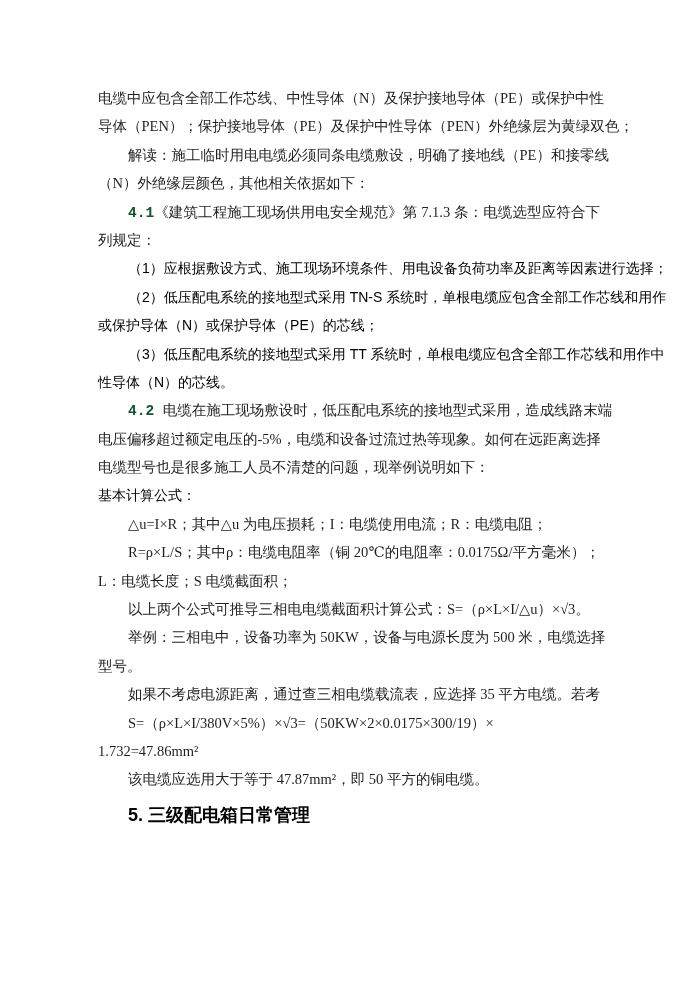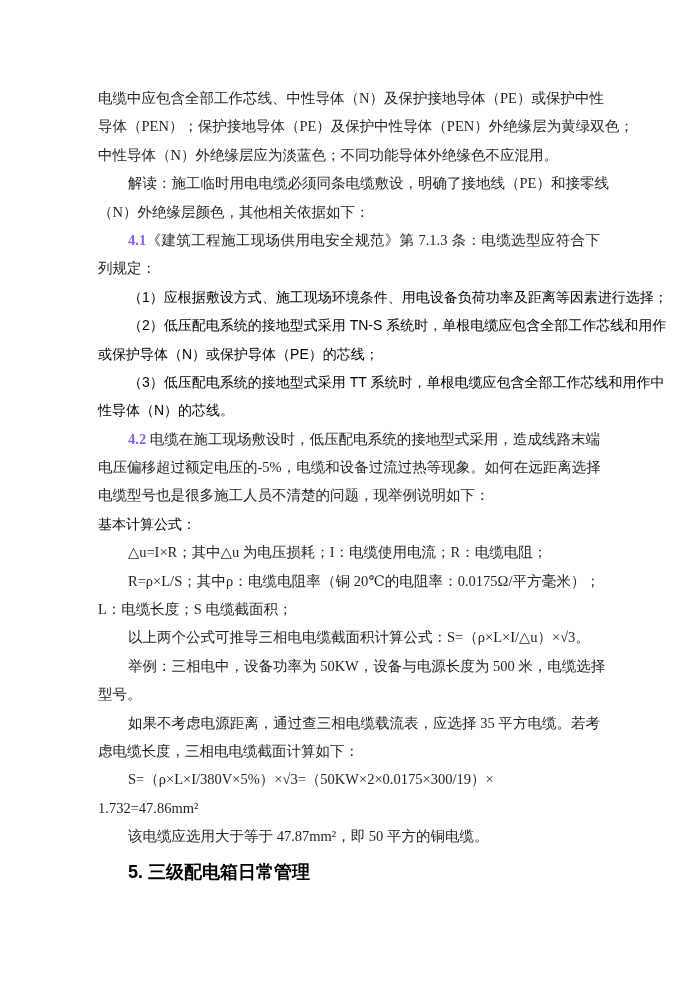--- a/index.html
+++ b/index.html
@@ -50,52 +50,50 @@
   .line.heading {
     font-family: "Liberation Sans", "DejaVu Sans", sans-serif;
     font-weight: 700;
     font-size: 18px;
     color: #000000;
     height: 34px;
     line-height: 34px;
     margin-top: 4px;
   }
   .prefix {
-    font-family: Liberation Serif, serif;
+    font-family: Liberation Mono, monospace;
     font-weight: 700;
-    color: #8b5cf6;
+    color: #14532d;
   }
 </style>
 </head>
 <body>
 
 <div class="page">
   <div class="content">
       <div class="line justify"><span class="txt">电缆中应包含全部工作芯线、中性导体（N）及保护接地导体（PE）或保护中性</span></div>
       <div class="line justify"><span class="txt">导体（PEN）；保护接地导体（PE）及保护中性导体（PEN）外绝缘层为黄绿双色；</span></div>
-      <div class="line"><span class="txt">中性导体（N）外绝缘层应为淡蓝色；不同功能导体外绝缘色不应混用。</span></div>
       <div class="line indent justify"><span class="txt">解读：施工临时用电电缆必须同条电缆敷设，明确了接地线（PE）和接零线</span></div>
       <div class="line"><span class="txt">（N）外绝缘层颜色，其他相关依据如下：</span></div>
       <div class="line indent justify"><span class="prefix">4.1</span><span class="txt">《建筑工程施工现场供用电安全规范》第 7.1.3 条：电缆选型应符合下</span></div>
       <div class="line"><span class="txt">列规定：</span></div>
       <div class="line bold indent"><span class="txt">（1）应根据敷设方式、施工现场环境条件、用电设备负荷功率及距离等因素进行选择；</span></div>
       <div class="line bold indent justify"><span class="txt">（2）低压配电系统的接地型式采用 TN-S 系统时，单根电缆应包含全部工作芯线和用作</span></div>
       <div class="line bold"><span class="txt">或保护导体（N）或保护导体（PE）的芯线；</span></div>
       <div class="line bold indent justify"><span class="txt">（3）低压配电系统的接地型式采用 TT 系统时，单根电缆应包含全部工作芯线和用作中</span></div>
       <div class="line bold"><span class="txt">性导体（N）的芯线。</span></div>
       <div class="line indent justify"><span class="prefix">4.2 </span><span class="txt">电缆在施工现场敷设时，低压配电系统的接地型式采用，造成线路末端</span></div>
       <div class="line justify"><span class="txt">电压偏移超过额定电压的-5%，电缆和设备过流过热等现象。如何在远距离选择</span></div>
       <div class="line"><span class="txt">电缆型号也是很多施工人员不清楚的问题，现举例说明如下：</span></div>
       <div class="line bold"><span class="txt">基本计算公式：</span></div>
       <div class="line indent"><span class="txt">△u=I×R；其中△u 为电压损耗；I：电缆使用电流；R：电缆电阻；</span></div>
       <div class="line indent justify"><span class="txt">R=ρ×L/S；其中ρ：电缆电阻率（铜 20℃的电阻率：0.0175Ω/平方毫米）；</span></div>
       <div class="line"><span class="txt">L：电缆长度；S 电缆截面积；</span></div>
       <div class="line indent"><span class="txt">以上两个公式可推导三相电电缆截面积计算公式：S=（ρ×L×I/△u）×√3。</span></div>
       <div class="line indent justify"><span class="txt">举例：三相电中，设备功率为 50KW，设备与电源长度为 500 米，电缆选择</span></div>
       <div class="line"><span class="txt">型号。</span></div>
       <div class="line indent justify"><span class="txt">如果不考虑电源距离，通过查三相电缆载流表，应选择 35 平方电缆。若考</span></div>
-      <div class="line"><span class="txt">虑电缆长度，三相电电缆截面计算如下：</span></div>
       <div class="line indent"><span class="txt">S=（ρ×L×I/380V×5%）×√3=（50KW×2×0.0175×300/19）×</span></div>
       <div class="line"><span class="txt">1.732=47.86mm²</span></div>
       <div class="line indent"><span class="txt">该电缆应选用大于等于 47.87mm²，即 50 平方的铜电缆。</span></div>
       <div class="line heading indent"><span class="txt">5. 三级配电箱日常管理</span></div>
     </div>
 </div>
 
 </body></html>

